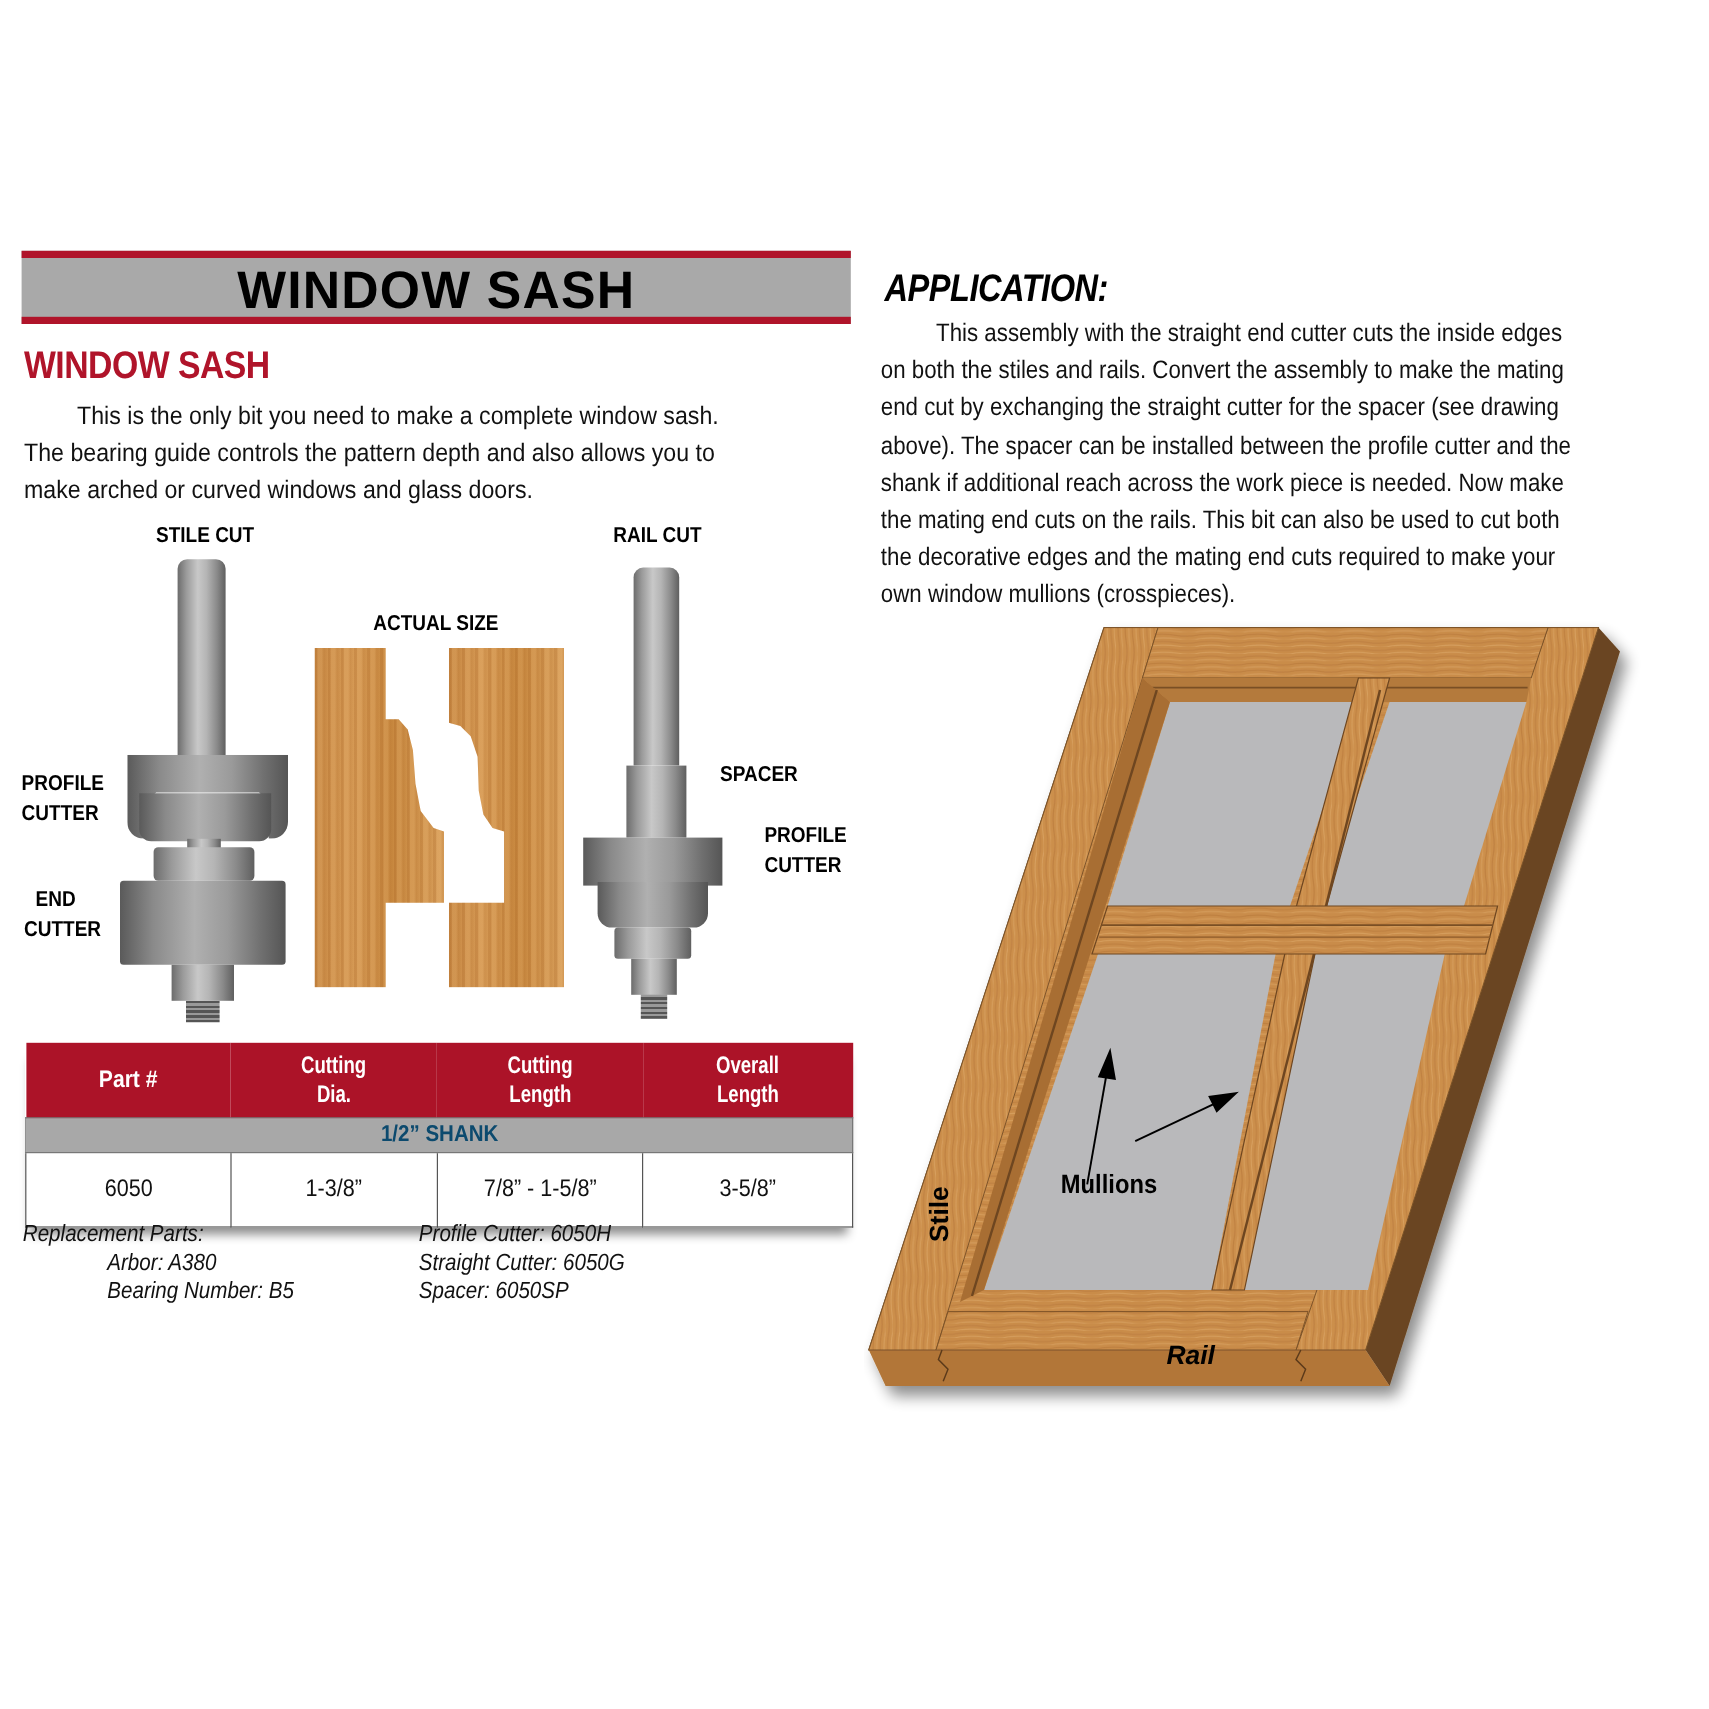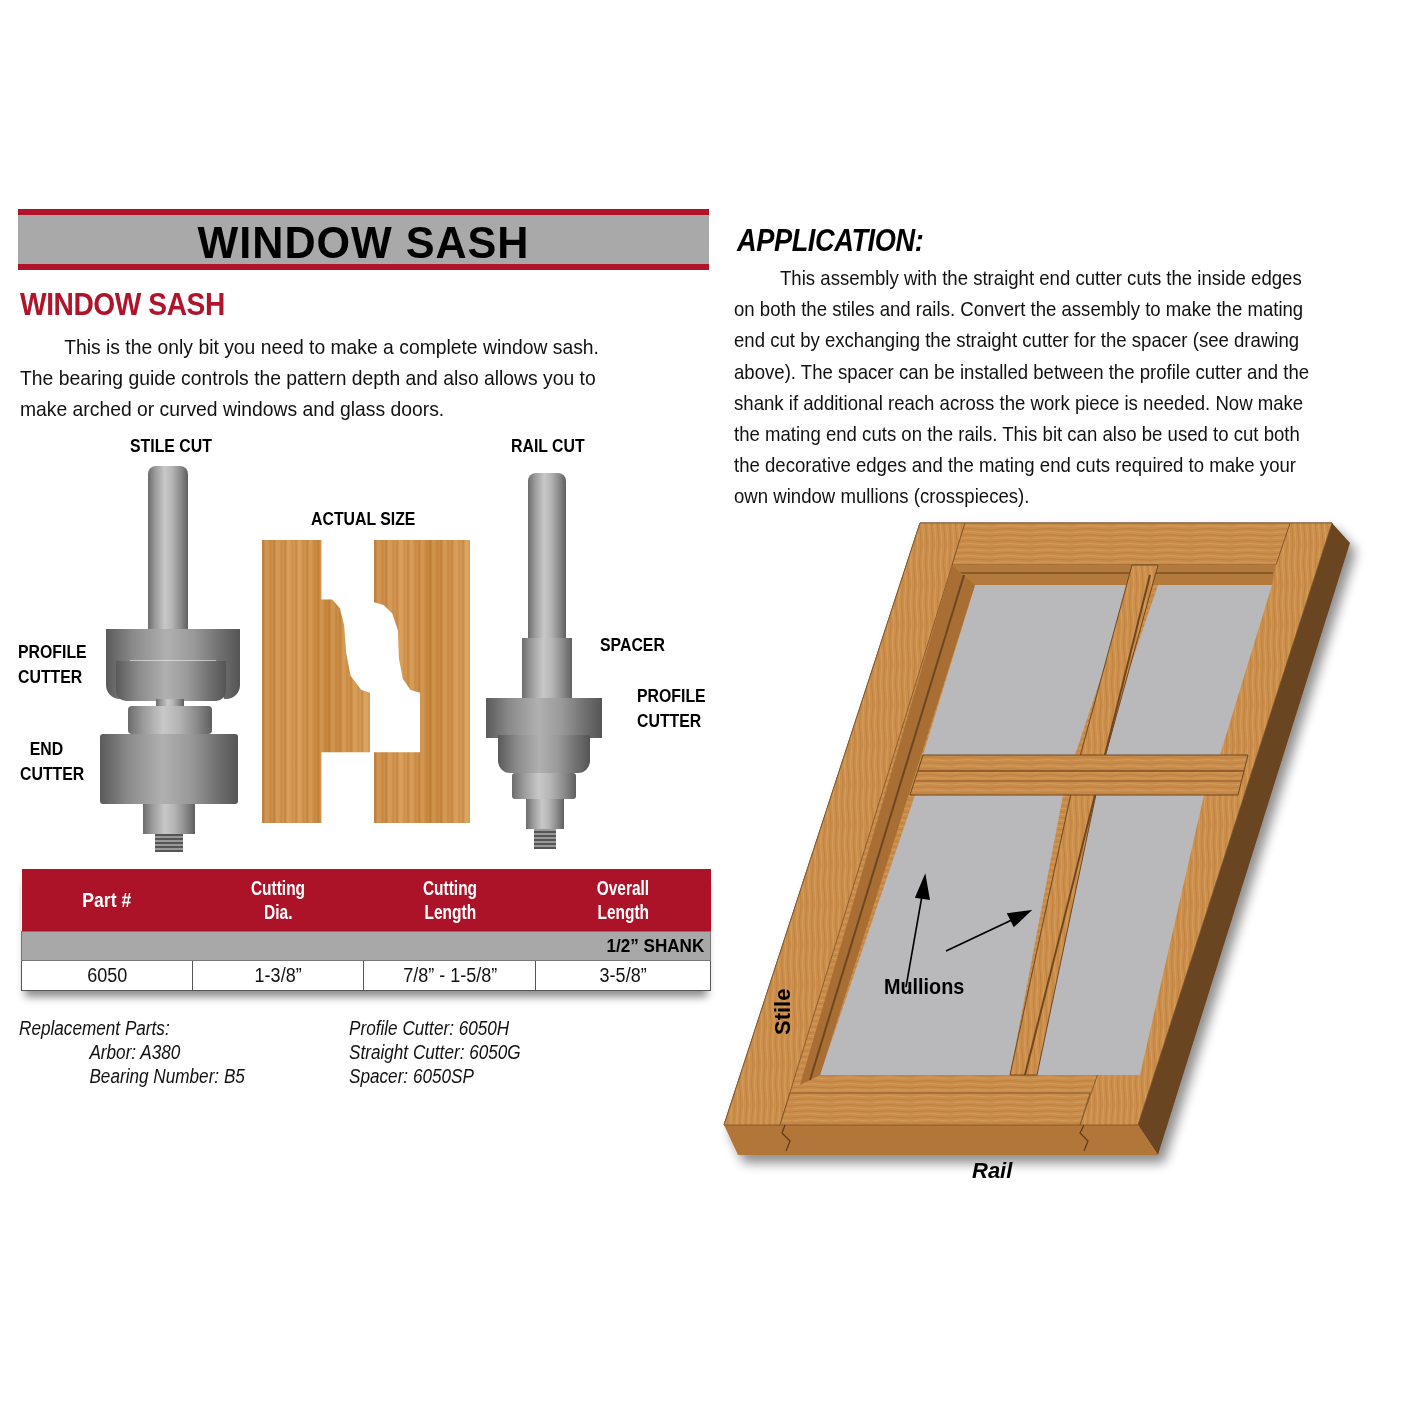--- a/index.html
+++ b/index.html
@@ -32,23 +32,23 @@
     .wood { background:
       repeating-linear-gradient(90deg, rgba(150,80,20,0.18) 0px, rgba(150,80,20,0.18) 2px, rgba(255,210,150,0.12) 3px, rgba(255,210,150,0.12) 6px, rgba(140,70,10,0.1) 8px, transparent 11px),
       linear-gradient(90deg, #c98a45, #d69a55 30%, #c8883f 60%, #d9a05c); }
 
     
     .spec-table { left: 21px; top: 869px; width: 690px; border-collapse: collapse;
                   box-shadow: 0 10px 8px -4px rgba(0,0,0,0.45); }
     .spec-table th { background: #ac1328; color: #fff; font-weight: bold; font-size: 20px;
                      height: 62px; line-height: 24px; padding: 0; text-align: center; border: none; }
     .spec-table th span { display: inline-block; transform: scaleX(0.88); }
-    .spec-table td.shank { background: #a8a8a8; color: #000000; font-weight: bold; font-size: 19px;
-                           text-align: right; height: 28px; padding: 0; border: 1px solid #777; }
-    .spec-table td.cell { background: #fff; font-size: 20px; text-align: center; height: 29px; padding: 0;
+    .spec-table td.shank { background: #a8a8a8; color: #0c4a6e; font-weight: bold; font-size: 19px;
+                           text-align: center; height: 28px; padding: 0; border: 1px solid #777; }
+    .spec-table td.cell { background: #fff; font-size: 20px; text-align: center; height: 29px; padding: 16px;
                           border: 1px solid #555; }
     .spec-table td span { display: inline-block; transform: scaleX(0.9); }
 
     .parts { font-style: italic; font-size: 19.5px; line-height: 24px; color: #111;
              transform-origin: left top; transform: scaleX(0.88); }
 
     
     .app-title { left: 737px; top: 222px; font-weight: bold; font-style: italic; font-size: 32px; color: #000;
                  transform-origin: left top; transform: scaleX(0.85); letter-spacing: -0.5px; }
     .app-body { left: 734px; top: 262px; width: 760px; font-size: 21px; line-height: 31.2px; color: #111;
@@ -224,13 +224,13 @@
   <g stroke="#000" stroke-width="1.6" fill="#000">
     <line x1="186" y1="472" x2="203" y2="375"></line>
     <polygon points="205,361 196,382 209,384"></polygon>
     <line x1="226" y1="436" x2="298" y2="402"></line>
     <polygon points="310,396 288,399 294,411"></polygon>
   </g>
 </svg>
 
 <div class="abs frame-label" style="left:884px; top:974px; transform-origin:left top; transform:scaleX(0.9);">Mullions</div>
 <div class="abs frame-label" style="left:770px; top:1035px; font-size:22px; transform: rotate(-90deg); transform-origin:left top;">Stile</div>
-<div class="abs frame-label" style="left:972px; top:1158px; font-style:italic;">Rail</div>
+<div class="abs frame-label" style="left:972px; top:1117px; font-style:italic;">Rail</div>
 
 </body></html>

